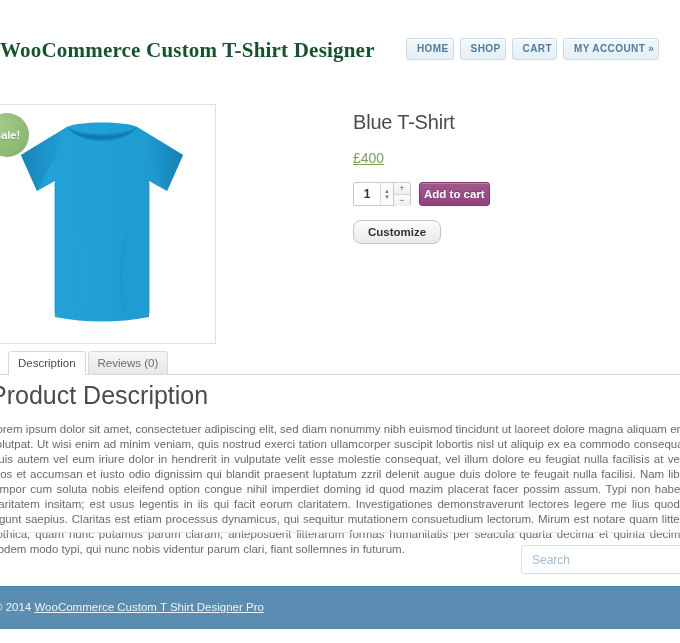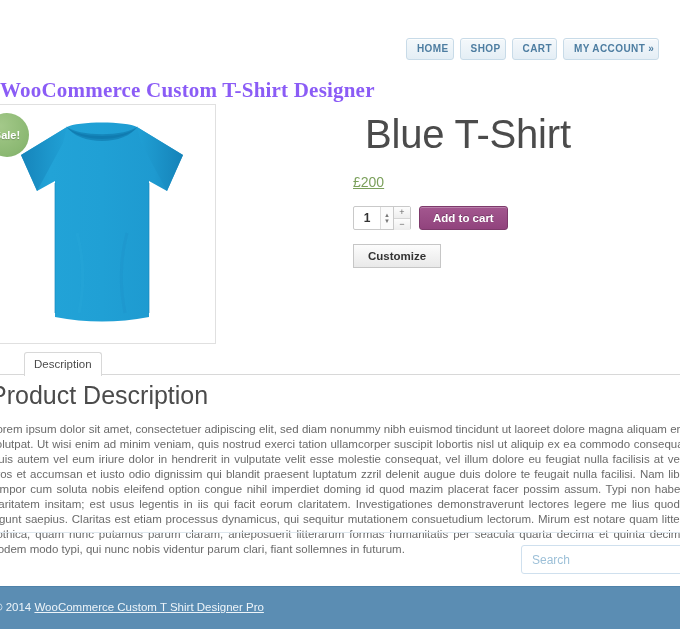--- a/index.html
+++ b/index.html
@@ -30,24 +30,23 @@
     width: 698px;
     height: 86px;
   }
   .site-title {
     position: absolute;
     left: 18px;
     top: 38px;
     font-family: "Liberation Serif", serif;
     font-size: 21px;
     font-weight: bold;
-    color: #8b5cf6;
+    color: #14532d;
     letter-spacing: 0.2px;
     white-space: nowrap;
-    margin-top: 40px;
   }
   .main-nav {
     position: absolute;
     left: 424px;
     top: 38px;
     display: flex;
     gap: 6px;
     white-space: nowrap;
   }
   .nav-btn {
@@ -116,23 +115,23 @@
     z-index: 5;
   }
 
   .summary {
     position: absolute;
     left: 353px;
     top: 0;
     width: 320px;
   }
   .product-title {
-    margin: 12px;
-    font-family: "Liberation Sans", sans-serif;
-    font-size: 40px;
+    margin: 0;
+    font-family: "Liberation Sans", sans-serif;
+    font-size: 20px;
     font-weight: normal;
     color: #4b4b4b;
     line-height: 36px;
     letter-spacing: -0.2px;
   }
   .product-price {
     margin-top: 10px;
     font-size: 14px;
     color: #7ba05b;
     text-decoration: underline;
@@ -196,50 +195,50 @@
     user-select: none;
   }
   .qty-step.down { border-top: 1px solid #d5d5d5; }
   .add-to-cart {
     background: linear-gradient(to bottom, #a3578f 0%, #91437d 100%);
     border: 1px solid #7d3a6b;
     border-radius: 3px;
     color: #ffffff;
     font-size: 11.5px;
     font-weight: bold;
-    padding: 5px 13px;
+    padding: 5px 4px;
     cursor: pointer;
     text-shadow: 0 -1px 0 rgba(0,0,0,0.25);
     box-shadow: 0 1px 0 rgba(255,255,255,0.25) inset;
   }
   .customize-btn {
     margin-top: 14px;
     display: inline-block;
     background: linear-gradient(to bottom, #fcfcfc 0%, #e9e9e9 100%);
     border: 1px solid #c6c6c6;
-    border-radius: 0;
+    border-radius: 8px;
     padding: 5px 14px;
     font-size: 11.5px;
     font-weight: bold;
     color: #333333;
     cursor: pointer;
   }
 
   
   .tabs-wrap {
     position: absolute;
     left: 0;
     top: 352px;
     width: 680px;
   }
   .tabs {
     position: relative;
     display: flex;
-    align-items: center;
-    padding-left: 24px;
+    align-items: flex-end;
+    padding-left: 8px;
     border-bottom: 1px solid #d8d8d8;
     height: 22px;
   }
   .tab {
     font-size: 11.5px;
     padding: 4px 9px 4px 9px;
     border: 1px solid #d8d8d8;
     border-bottom: none;
     border-radius: 3px 3px 0 0;
     margin-right: 2px;
@@ -398,21 +397,21 @@
           <path d="M48 70 L48 200" stroke="#1886be" stroke-width="2" opacity="0.35" fill="none"></path>
           <path d="M142 70 L142 200" stroke="#1886be" stroke-width="2" opacity="0.35" fill="none"></path>
           <path d="M70 120 C78 150, 76 180, 72 200" stroke="#2aaadd" stroke-width="3" opacity="0.25" fill="none"></path>
           <path d="M120 120 C112 150, 114 180, 118 200" stroke="#1a8cc2" stroke-width="3" opacity="0.25" fill="none"></path>
         </svg>
       </div>
     </div>
 
     <div class="summary">
       <h1 class="product-title">Blue T-Shirt</h1>
-      <div class="product-price">£200</div>
+      <div class="product-price">£400</div>
 
       <form class="cart-row">
         <div class="quantity">
           <input class="qty-input" type="text" value="1" style="">
           <span class="qty-native">
             <span>▲</span>
             <span>▼</span>
           </span>
           <span class="qty-steppers">
             <span class="qty-step up">+</span>
@@ -422,20 +421,21 @@
         <button class="add-to-cart" type="button">Add to cart</button>
       </form>
 
       <div class="customize-btn">Customize</div>
     </div>
   </div>
 
   <div class="tabs-wrap">
     <div class="tabs">
       <div class="tab active">Description</div>
+      <div class="tab inactive">Reviews (0)</div>
     </div>
   </div>
 
   <div class="desc">
     <h2>Product Description</h2>
     <p>Lorem ipsum dolor sit amet, consectetuer adipiscing elit, sed diam nonummy nibh euismod tincidunt ut laoreet dolore magna aliquam erat volutpat. Ut wisi enim ad minim veniam, quis nostrud exerci tation ullamcorper suscipit lobortis nisl ut aliquip ex ea commodo consequat. Duis autem vel eum iriure dolor in hendrerit in vulputate velit esse molestie consequat, vel illum dolore eu feugiat nulla facilisis at vero eros et accumsan et iusto odio dignissim qui blandit praesent luptatum zzril delenit augue duis dolore te feugait nulla facilisi. Nam liber tempor cum soluta nobis eleifend option congue nihil imperdiet doming id quod mazim placerat facer possim assum. Typi non habent claritatem insitam; est usus legentis in iis qui facit eorum claritatem. Investigationes demonstraverunt lectores legere me lius quod ii legunt saepius. Claritas est etiam processus dynamicus, qui sequitur mutationem consuetudium lectorum. Mirum est notare quam littera gothica, quam nunc putamus parum claram, anteposuerit litterarum formas humanitatis per seacula quarta decima et quinta decima. Eodem modo typi, qui nunc nobis videntur parum clari, fiant sollemnes in futurum.</p>
   </div>
 
   <div class="divider"></div>
   <div class="search-box">

